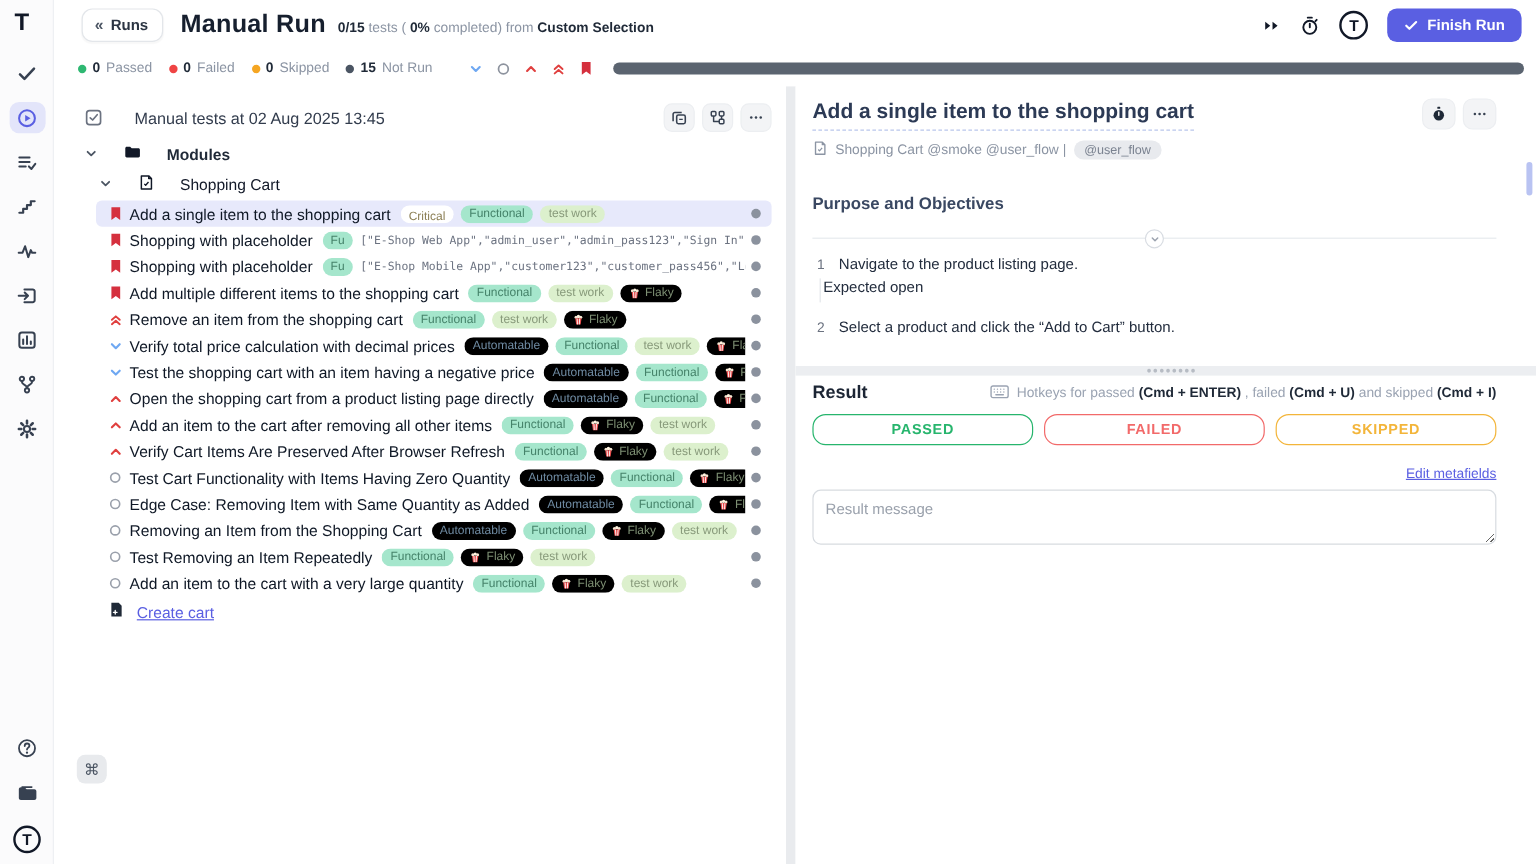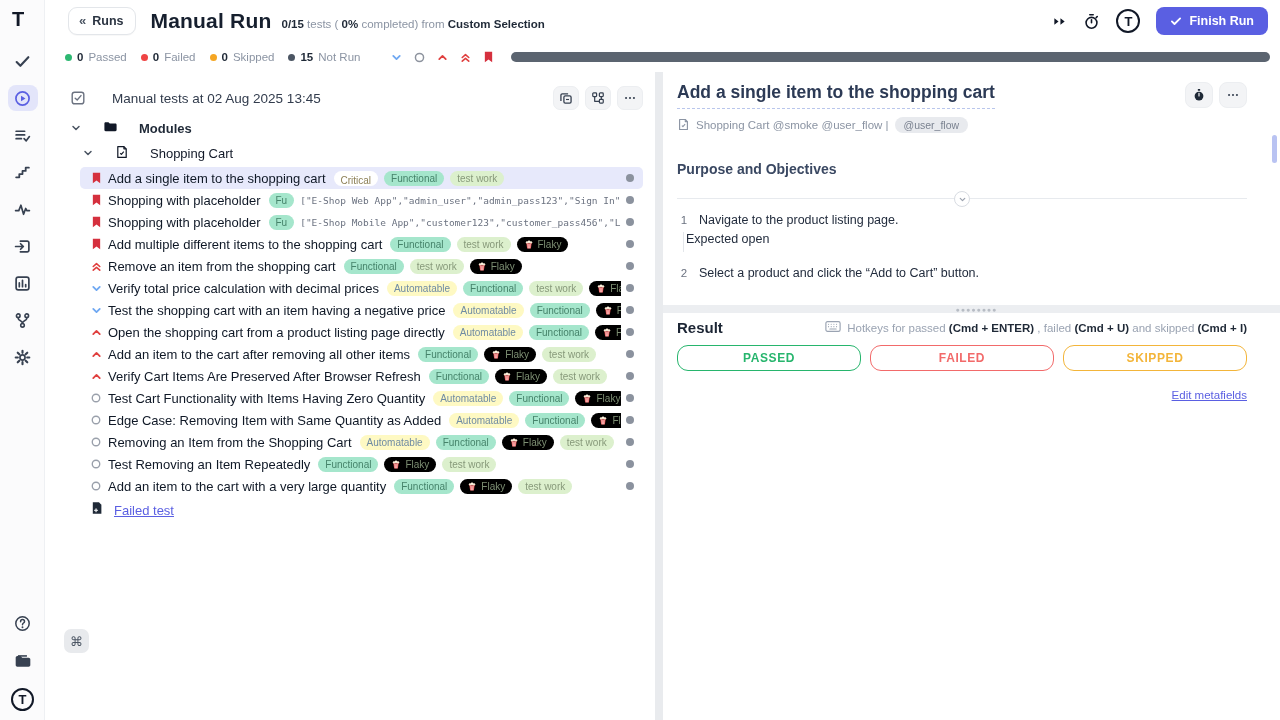--- a/index.html
+++ b/index.html
@@ -75,21 +75,21 @@
   .trow .tags { display:flex; align-items:center; gap:6px; margin-left:8px;
                 white-space:nowrap; overflow:hidden; flex:1; min-width:0; }
   .rdot { position:absolute; right:9px; top:50%; margin-top:-4px; width:8px; height:8px;
           border-radius:50%; background:#8b929e; }
   .pill { display:inline-flex; align-items:center; gap:4px; height:15px; padding:0 7px;
           border-radius:9px; font-size:10px; flex:none; }
   .pill-critical { background:#ffffff; color:#8d8057;flex-direction:column; }
   .pill-functional { background:#a5e6cc; color:#45836a; }
   .pill-testwork { background:#dcf0cd; color:#87997a; }
   .pill-flaky { background:#000000; color:#7d8f73; }
-  .pill-automatable { background:#fef9c3; color:#6f8ba3; }
+  .pill-automatable { background:#000000; color:#6f8ba3; }
   .code-tag { font-family:"DejaVu Sans Mono", monospace; font-size:9.5px; color:#6b7280;
               flex:none; }
   .create-row { display:flex; align-items:center; gap:10px; margin-top:4px; padding-left:32px; }
   .create-link { font-size:13px; color:#5a5fe2; text-decoration:underline; cursor:pointer; }
   .cmd-btn { position:absolute; left:64px; top:629px; width:25px; height:24px;
              background:#e8eaed; border-radius:7px; display:flex; align-items:center;
              justify-content:center; font-size:13px; color:#4b5563; cursor:pointer; }
 
   
   .vsplit { position:absolute; left:655px; top:72px; bottom:0; width:8px; background:#e9ebee; cursor:col-resize; }
@@ -757,21 +757,21 @@
         </span>
         <span class="rdot"></span>
       </div>
     </div>
 
   <div class="create-row">
     <span><svg width="14" height="14" viewBox="0 0 16 16">
           <path d="M3.2 1.5h7l2.8 2.8v10.2H3.2z" fill="#1f2937"></path>
           <path d="M5.2 10.6h3.4M6.9 8.9v3.4" stroke="#fff" stroke-width="1.3" stroke-linecap="round"></path>
         </svg></span>
-    <span class="create-link">Failed test</span>
+    <span class="create-link">Create cart</span>
   </div>
 </div>
 
 <div class="cmd-btn">⌘</div>
 
 <div class="vsplit"></div>
 
 <div class="rpanel">
   <div class="desc">
     <div class="dtitle-row">
@@ -842,14 +842,15 @@
             </svg></span>
         <span id="hotkeys-line"><span>Hotkeys for passed </span><b>(Cmd + ENTER)</b><span> , failed </span><b>(Cmd + U)</b><span> and skipped </span><b>(Cmd + I)</b></span>
       </div>
     </div>
     <div class="rbtns" id="result-buttons">
         <button class="rbtn" style="border-color: rgb(39, 181, 109); color: rgb(39, 181, 109);">PASSED</button>
         <button class="rbtn" style="border-color: rgb(242, 106, 106); color: rgb(242, 106, 106);">FAILED</button>
         <button class="rbtn" style="border-color: rgb(243, 181, 58); color: rgb(243, 181, 58);">SKIPPED</button>
       </div>
     <div class="meta-row"><span class="meta-link">Edit metafields</span></div>
+    <textarea class="rmsg" placeholder="Result message" style=""></textarea>
   </div>
 </div>
 
 </body></html>

